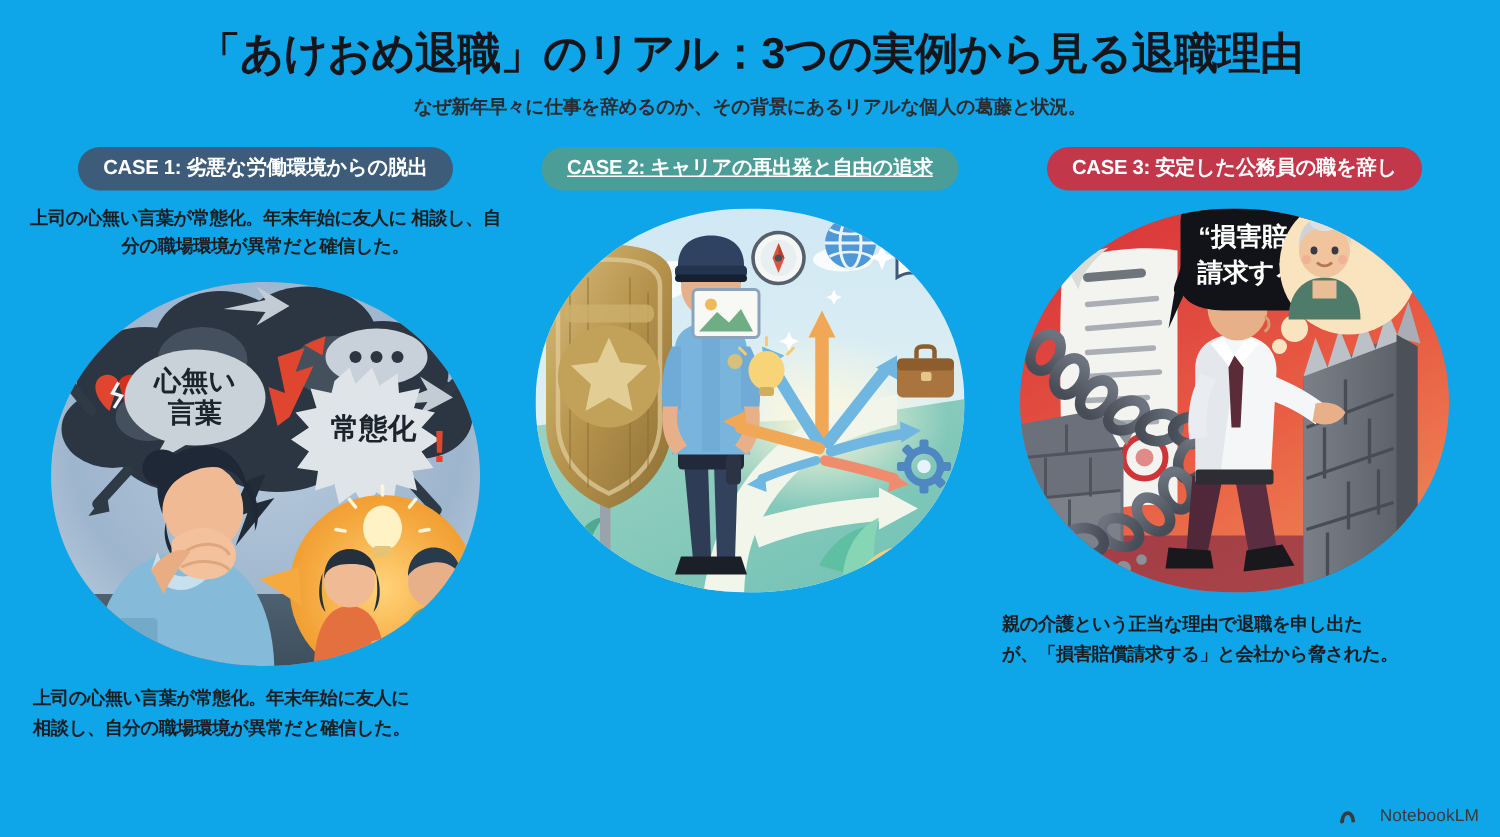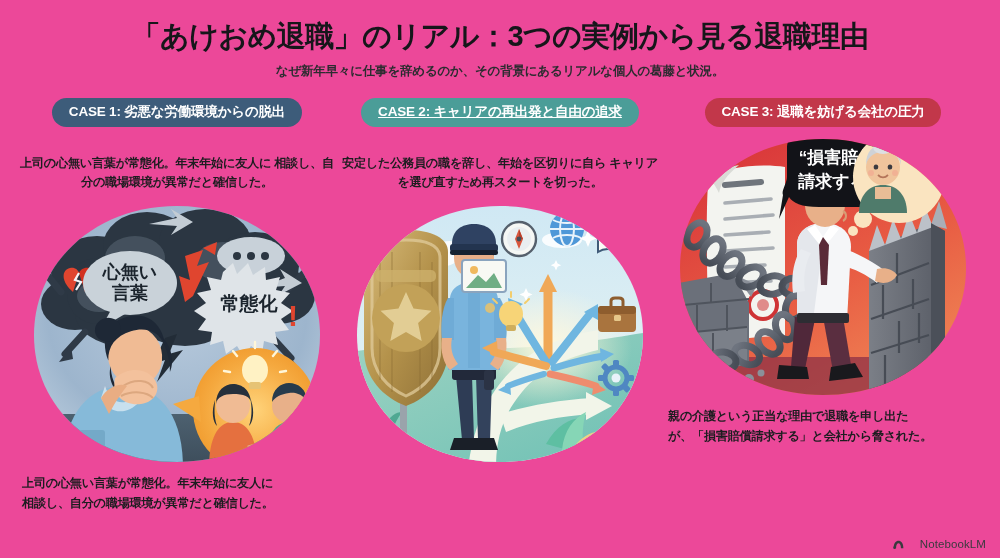--- a/index.html
+++ b/index.html
@@ -9,21 +9,21 @@
     height: 558px;
     overflow: hidden;
     background: #fdfdfb;
     font-family: "Liberation Sans", "DejaVu Sans", sans-serif;
   }
 
   #page {
     position: relative;
     width: 1000px;
     height: 558px;
-    background: #ec4899;
+    background: #0ea5e9;
   }
 
   
   .header {
     padding-top: 18px;
     text-align: center;
   }
   .main-title {
     font-size: 29px;
     font-weight: bold;
@@ -65,21 +65,21 @@
     font-size: 13.5px;
     font-weight: bold;
     letter-spacing: -0.2px;
     white-space: nowrap;
   }
   .pill-1 { background: #3d5c7a; }
   .pill-2 { background: #4b9d98; text-decoration: underline; }
   .pill-3 { background: #c2374a; }
 
   .lede {
-    margin-top: 27px;
+    margin-top: 9px;
     font-size: 12.2px;
     font-weight: bold;
     line-height: 1.55;
     color: #1d1d20;
     text-align: center;
     letter-spacing: -0.3px;
     min-height: 40px;
   }
 
   
@@ -298,24 +298,20 @@
       </div>
 
       <div class="caption">
         <span class="line">上司の心無い言葉が常態化。年末年始に友人に</span>
         <span class="line">相談し、自分の職場環境が異常だと確信した。</span>
       </div>
     </div>
 
     <div class="col">
       <div class="pill pill-2">CASE 2: キャリアの再出発と自由の追求</div>
-      <div class="lede">
-        <span class="line">安定した公務員の職を辞し、年始を区切りに自ら</span>
-        <span class="line">キャリアを選び直すため再スタートを切った。</span>
-      </div>
 
       <div class="art">
         <svg viewBox="0 0 300 268" xmlns="http://www.w3.org/2000/svg">
           <defs>
             <linearGradient id="c2sky" x1="0" y1="0" x2="0" y2="1">
               <stop offset="0%" stop-color="#cfe8f4"></stop>
               <stop offset="100%" stop-color="#eaf5f2"></stop>
             </linearGradient>
             <linearGradient id="c2field" x1="0" y1="0" x2="1" y2="1">
               <stop offset="0%" stop-color="#9ed3c2"></stop>
@@ -488,21 +484,21 @@
               <path d="M176 88 l2 4.5 4.5 2 -4.5 2 -2 4.5 -2 -4.5 -4.5 -2 4.5 -2 z"></path>
               <path d="M206 60 l1.6 3.6 3.6 1.6 -3.6 1.6 -1.6 3.6 -1.6 -3.6 -3.6 -1.6 3.6 -1.6 z"></path>
             </g>
           </g>
         </svg>
       </div>
 
     </div>
 
     <div class="col">
-      <div class="pill pill-3">CASE 3: 退職を妨げる会社の圧力</div>
+      <div class="pill pill-3">CASE 3: 安定した公務員の職を辞し</div>
 
       <div class="art">
         <svg viewBox="0 0 300 268" xmlns="http://www.w3.org/2000/svg">
           <defs>
             <linearGradient id="c3bg" x1="0.2" y1="0" x2="0.8" y2="1">
               <stop offset="0%" stop-color="#d8343a"></stop>
               <stop offset="55%" stop-color="#e85c43"></stop>
               <stop offset="100%" stop-color="#f08a57"></stop>
             </linearGradient>
             <linearGradient id="c3wall" x1="0" y1="0" x2="1" y2="0">

